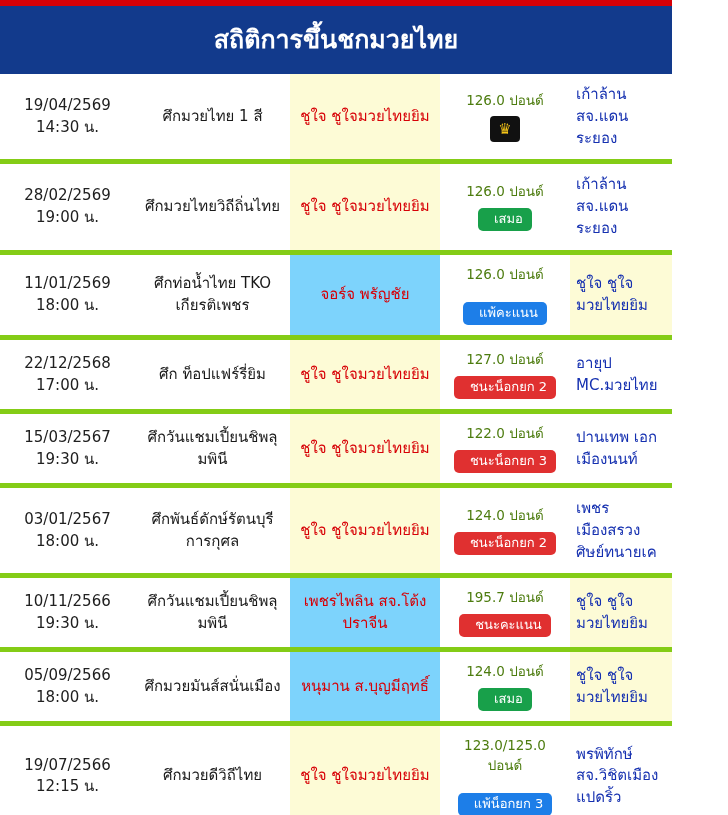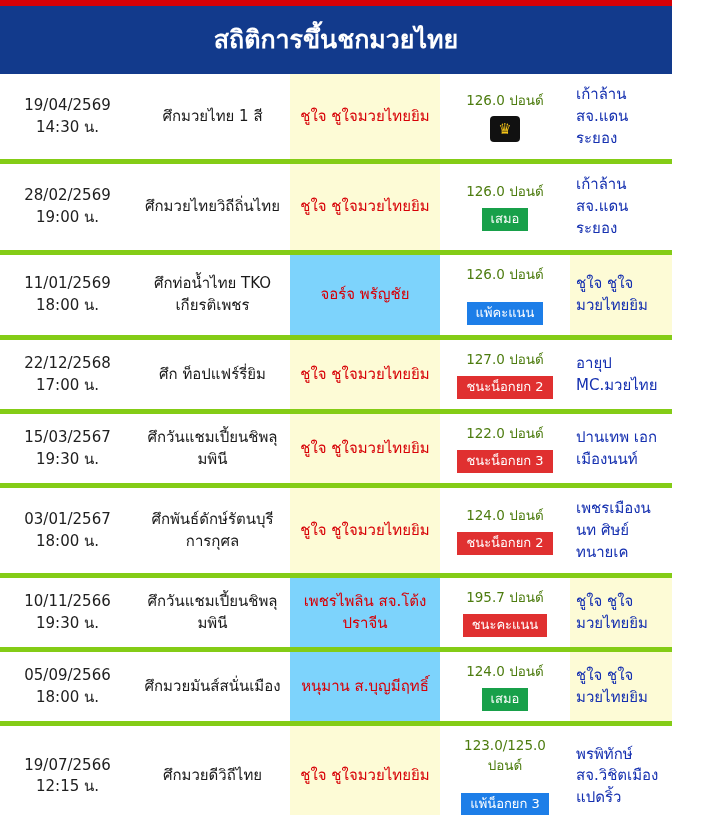--- a/index.html
+++ b/index.html
@@ -78,22 +78,22 @@
     background: #fdfbd6;
   }
   .weight {
     display: block;
     margin-bottom: 6px;
     color: #4d7c0f;
     font-size: 13.5px;
   }
   .badge {
     display: inline-block;
-    padding: 4px 9px 5px 9px;
-    border-radius: 0;
+    padding: 4px 9px 5px 16px;
+    border-radius: 5px;
     color: #ffffff;
     font-size: 13px;
     line-height: 1.1;
     white-space: nowrap;
   }
   .badge.draw { background: #18a04a; }
   .badge.lose { background: #1d7ee8; margin-top: 12px; }
   .badge.ko   { background: #e03030; }
   .badge.points { background: #e03030; }
   .crown {
@@ -172,21 +172,21 @@
           <td class="col-opponent">ปานเทพ เอกเมืองนนท์</td>
         </tr>
         <tr>
           <td class="col-date">
             <span class="date-line">03/01/2567</span>
             <span class="date-line">18:00 น.</span>
           </td>
           <td class="col-event">ศึกพันธ์ดักษ์รัตนบุรีการกุศล</td>
           <td class="col-fighter">ชูใจ ชูใจมวยไทยยิม</td>
           <td class="col-result"><span class="weight">124.0 ปอนด์</span><span class="badge ko">ชนะน็อกยก 2</span></td>
-          <td class="col-opponent">เพชรเมืองนนท ศิษย์ทนายเค</td>
+          <td class="col-opponent">เพชรเมืองสรวง ศิษย์ทนายเค</td>
         </tr>
         <tr>
           <td class="col-date">
             <span class="date-line">10/11/2566</span>
             <span class="date-line">19:30 น.</span>
           </td>
           <td class="col-event">ศึกวันแชมเปี้ยนชิพลุมพินี</td>
           <td class="col-fighter plain">เพชรไพลิน สจ.โต้งปราจีน</td>
           <td class="col-result"><span class="weight">195.7 ปอนด์</span><span class="badge points">ชนะคะแนน</span></td>
           <td class="col-opponent hl">ชูใจ ชูใจมวยไทยยิม</td>

